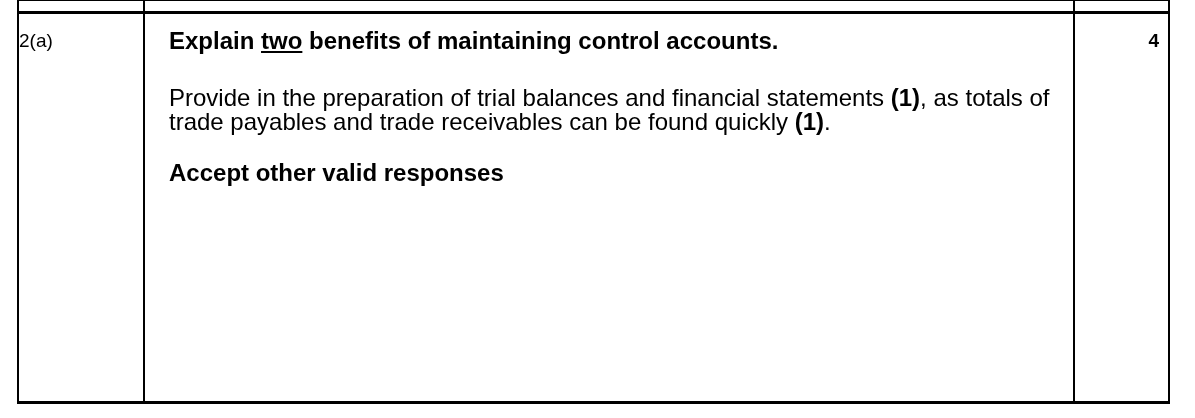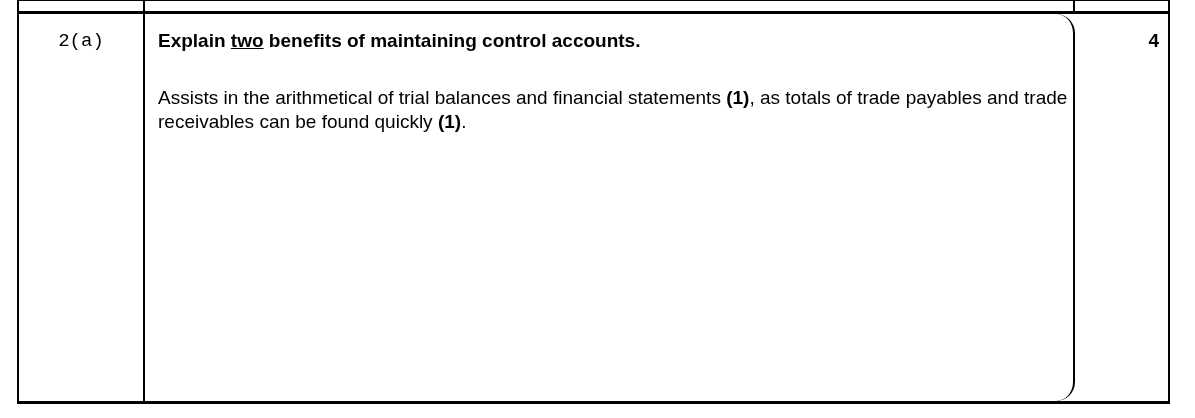--- a/index.html
+++ b/index.html
@@ -25,30 +25,28 @@
   }
   .row { display: flex; }
   .row-stub { height: 10px; border-bottom: 3px solid #000; }
   .row-main { min-height: 387px; }
   .col { box-sizing: border-box; }
   .col-q { width: 126px; flex: none; border-right: 2px solid #000; }
   .col-a { flex: 1; border-right: 2px solid #000; }
   .col-m { width: 93px; flex: none; }
   .cell-q {
     padding-top: 15px;
-    text-align: center;
+    text-align: left;
     font-size: 19px;
     line-height: 24px;
-    font-family: Liberation Mono, monospace;
   }
   .cell-a {
-    padding: 15px 4px 6px 13px;
-    font-size: 19px;
+    padding: 15px 4px 6px 24px;
+    font-size: 24px;
     line-height: 24px;
-    border-radius: 19px;
   }
   .cell-m {
     padding: 15px 9px 0 0;
     text-align: right;
     font-size: 19px;
     line-height: 24px;
     font-weight: bold;
   }
   .cell-a p { margin: 0; }
   .heading { font-weight: bold; margin-bottom: 33px !important; }
@@ -75,24 +73,25 @@
     <div class="row row-main">
 
       <div class="col col-q cell-q">
         <span>2(a)</span>
       </div>
 
       <div class="col col-a cell-a">
         <p class="heading"><span>Explain </span><span class="u">two</span><span> benefits of maintaining control accounts.</span></p>
 
 
-        <p class="para-2"><span>Assists in the arithmetical of trial balances and financial statements </span><b>(1)</b><span>, as totals of trade payables and trade receivables can be found quickly </span><b>(1)</b><span>.</span></p>
+        <p class="para-2"><span>Provide in the preparation of trial balances and financial statements </span><b>(1)</b><span>, as totals of trade payables and trade receivables can be found quickly </span><b>(1)</b><span>.</span></p>
 
 
 
+        <p class="note-accept">Accept other valid responses</p>
       </div>
 
       <div class="col col-m cell-m">
         <span>4</span>
       </div>
 
     </div>
   </div>
 </div>
 

